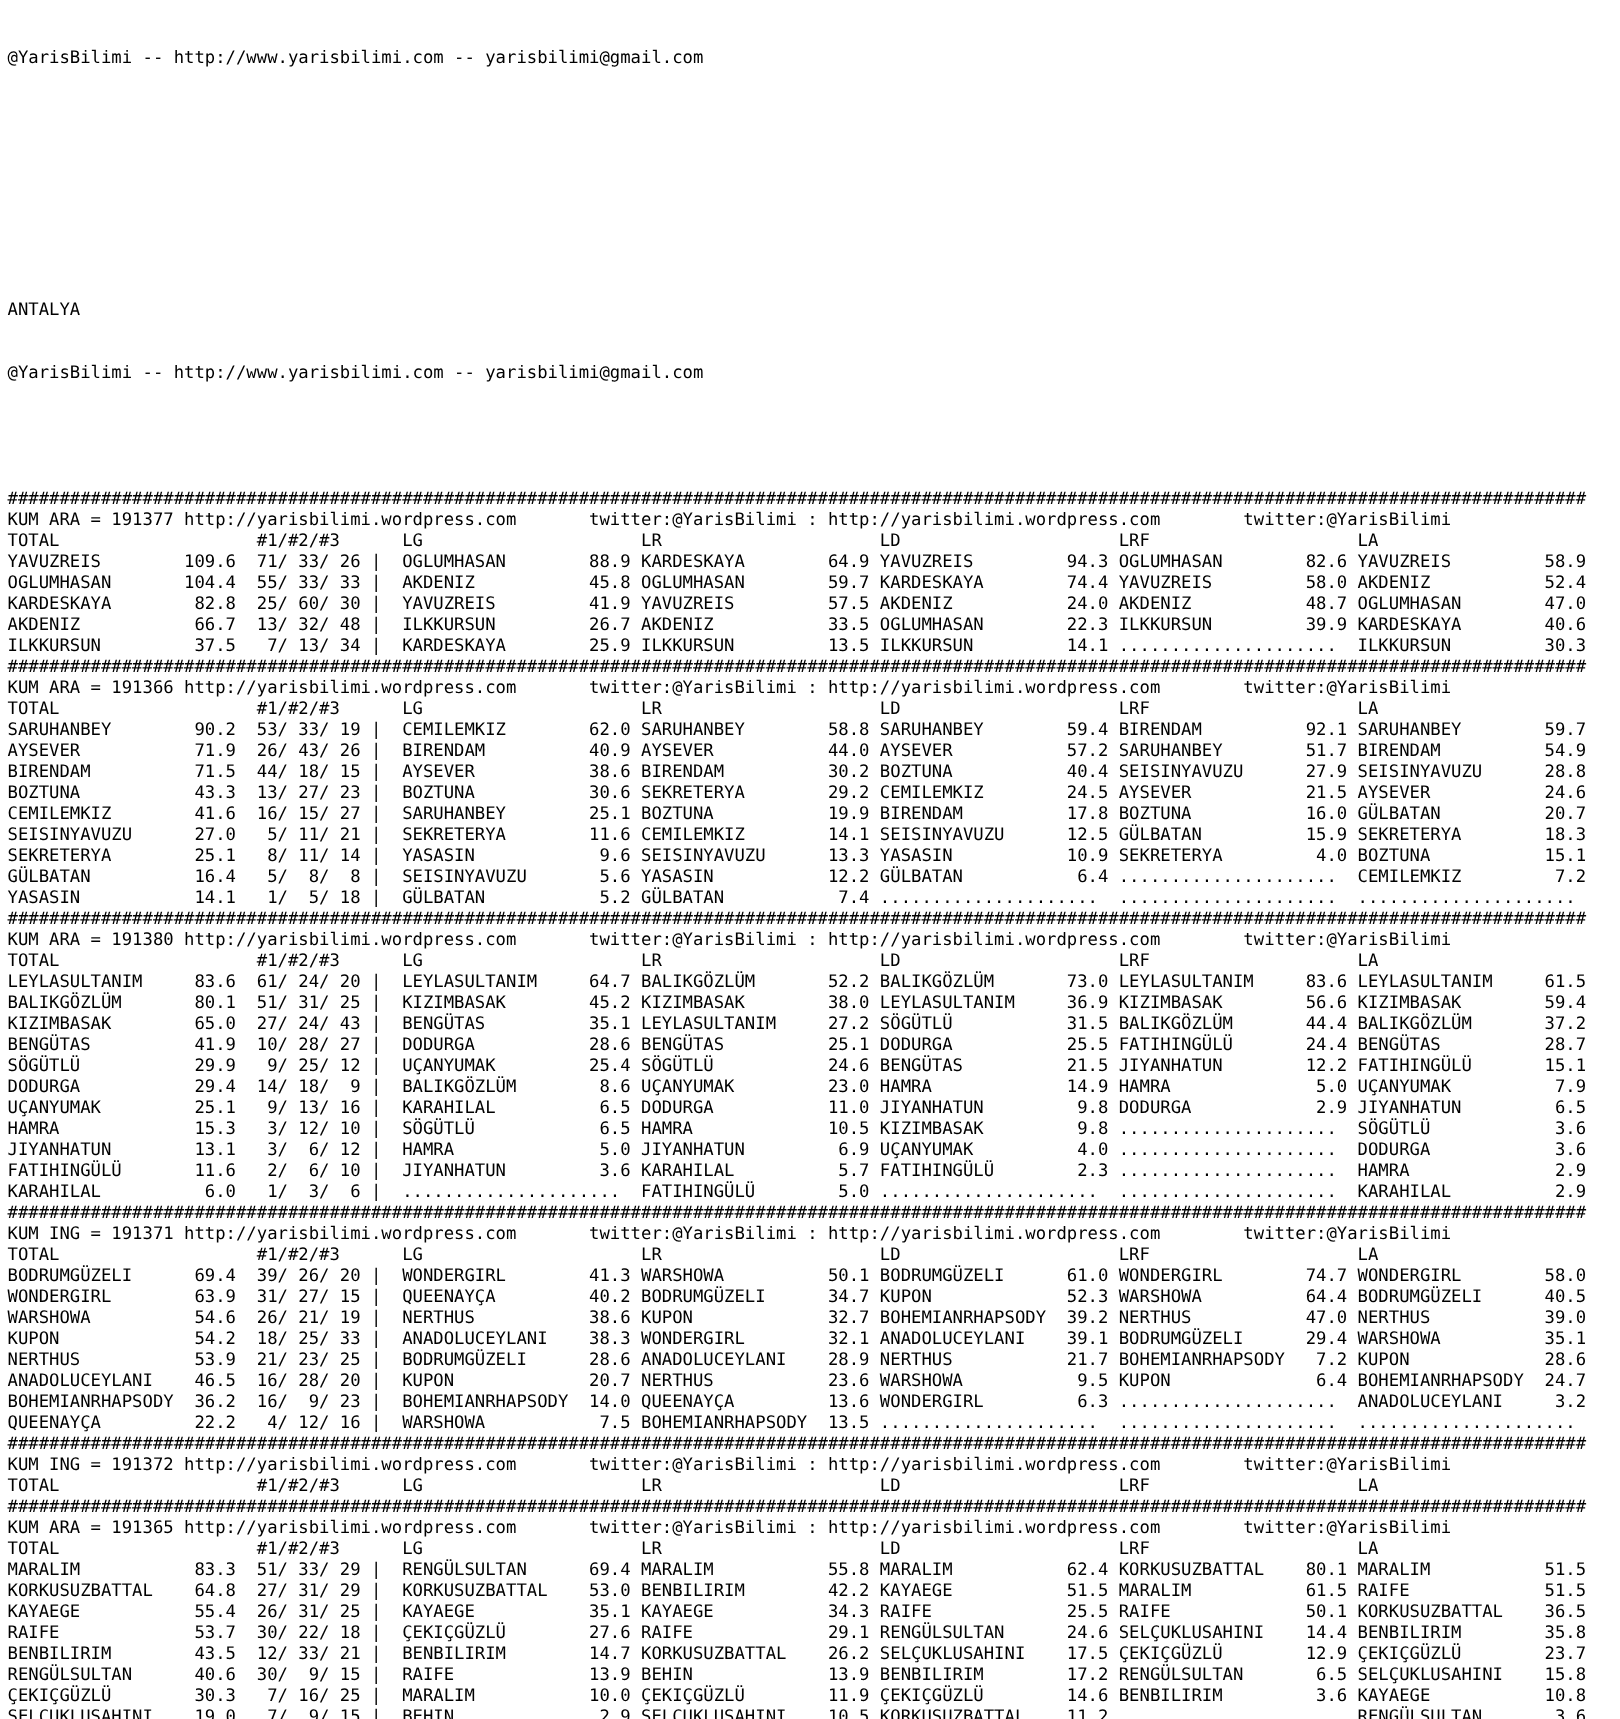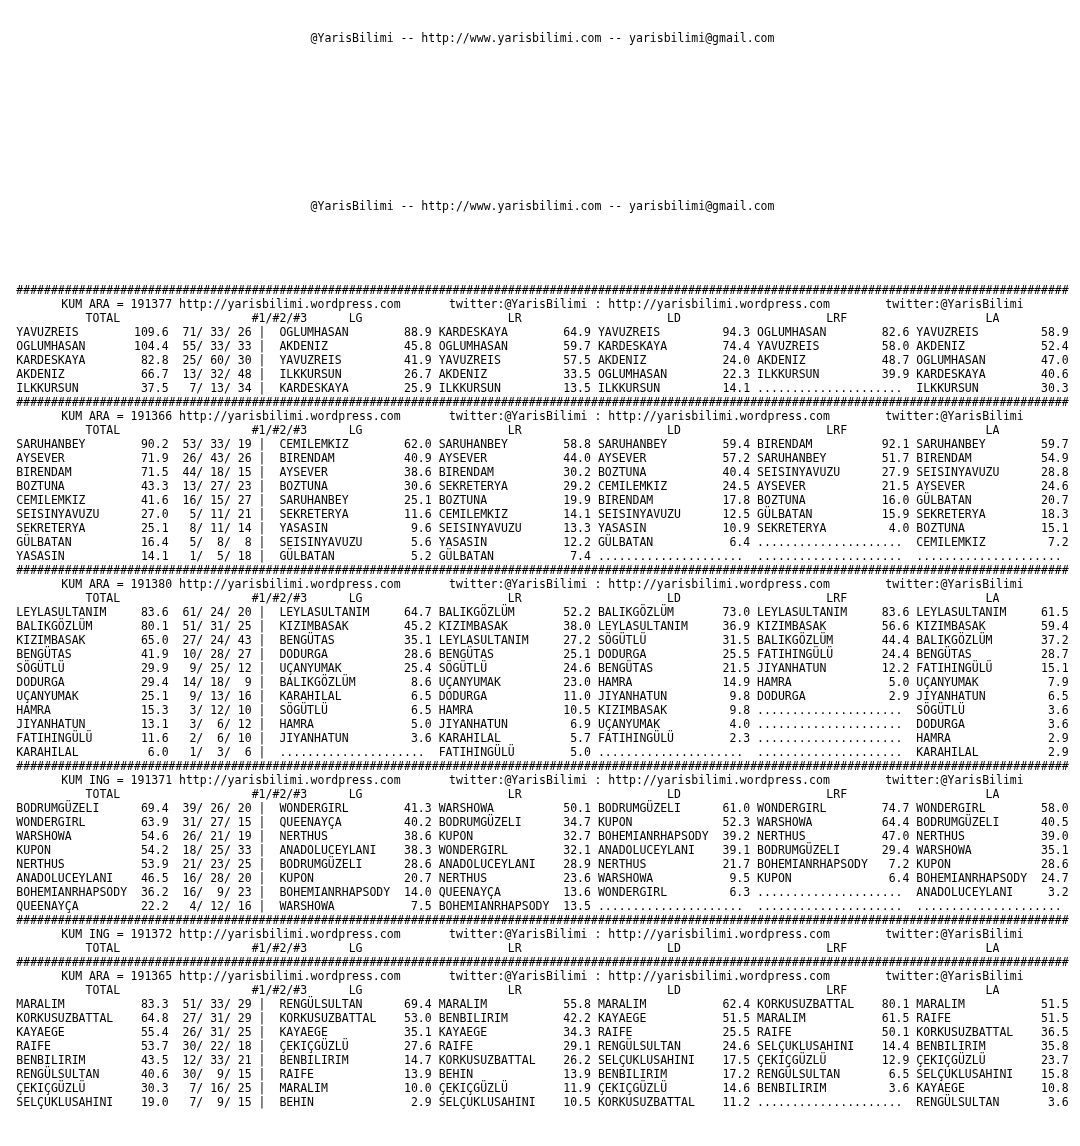--- a/index.html
+++ b/index.html
@@ -11,30 +11,30 @@
     width: 1080px;
     height: 1146px;
     overflow: hidden;
     box-sizing: border-box;
     padding: 3px 0 0 5px;
     font-family: "DejaVu Sans Mono", "Liberation Mono", monospace;
     font-size: 11.5px;
     line-height: 14px;
     white-space: pre;
     color: #000000;
-    text-align: center;
   }
   .line {
     height: 14px;
   }
 </style>
 </head>
 <body>
 
 <div class="doc">
   <div class="line">@YarisBilimi -- http://www.yarisbilimi.com -- yarisbilimi@gmail.com</div>
   <div class="line"></div>
   <div class="line"></div>
   <div class="line"></div>
+  <div class="line">ANTALYA</div>
   <div class="line">@YarisBilimi -- http://www.yarisbilimi.com -- yarisbilimi@gmail.com</div>
   <div class="line"></div>
   <div id="sections"><div class="line">########################################################################################################################################################</div><div class="line">KUM ARA = 191377 http://yarisbilimi.wordpress.com       twitter:@YarisBilimi : http://yarisbilimi.wordpress.com        twitter:@YarisBilimi</div><div class="line">TOTAL                   #1/#2/#3      LG                     LR                     LD                     LRF                    LA</div><div class="line">YAVUZREIS        109.6  71/ 33/ 26 |  OGLUMHASAN        88.9 KARDESKAYA        64.9 YAVUZREIS         94.3 OGLUMHASAN        82.6 YAVUZREIS         58.9</div><div class="line">OGLUMHASAN       104.4  55/ 33/ 33 |  AKDENIZ           45.8 OGLUMHASAN        59.7 KARDESKAYA        74.4 YAVUZREIS         58.0 AKDENIZ           52.4</div><div class="line">KARDESKAYA        82.8  25/ 60/ 30 |  YAVUZREIS         41.9 YAVUZREIS         57.5 AKDENIZ           24.0 AKDENIZ           48.7 OGLUMHASAN        47.0</div><div class="line">AKDENIZ           66.7  13/ 32/ 48 |  ILKKURSUN         26.7 AKDENIZ           33.5 OGLUMHASAN        22.3 ILKKURSUN         39.9 KARDESKAYA        40.6</div><div class="line">ILKKURSUN         37.5   7/ 13/ 34 |  KARDESKAYA        25.9 ILKKURSUN         13.5 ILKKURSUN         14.1 .....................  ILKKURSUN         30.3</div><div class="line">########################################################################################################################################################</div><div class="line">KUM ARA = 191366 http://yarisbilimi.wordpress.com       twitter:@YarisBilimi : http://yarisbilimi.wordpress.com        twitter:@YarisBilimi</div><div class="line">TOTAL                   #1/#2/#3      LG                     LR                     LD                     LRF                    LA</div><div class="line">SARUHANBEY        90.2  53/ 33/ 19 |  CEMILEMKIZ        62.0 SARUHANBEY        58.8 SARUHANBEY        59.4 BIRENDAM          92.1 SARUHANBEY        59.7</div><div class="line">AYSEVER           71.9  26/ 43/ 26 |  BIRENDAM          40.9 AYSEVER           44.0 AYSEVER           57.2 SARUHANBEY        51.7 BIRENDAM          54.9</div><div class="line">BIRENDAM          71.5  44/ 18/ 15 |  AYSEVER           38.6 BIRENDAM          30.2 BOZTUNA           40.4 SEISINYAVUZU      27.9 SEISINYAVUZU      28.8</div><div class="line">BOZTUNA           43.3  13/ 27/ 23 |  BOZTUNA           30.6 SEKRETERYA        29.2 CEMILEMKIZ        24.5 AYSEVER           21.5 AYSEVER           24.6</div><div class="line">CEMILEMKIZ        41.6  16/ 15/ 27 |  SARUHANBEY        25.1 BOZTUNA           19.9 BIRENDAM          17.8 BOZTUNA           16.0 GÜLBATAN          20.7</div><div class="line">SEISINYAVUZU      27.0   5/ 11/ 21 |  SEKRETERYA        11.6 CEMILEMKIZ        14.1 SEISINYAVUZU      12.5 GÜLBATAN          15.9 SEKRETERYA        18.3</div><div class="line">SEKRETERYA        25.1   8/ 11/ 14 |  YASASIN            9.6 SEISINYAVUZU      13.3 YASASIN           10.9 SEKRETERYA         4.0 BOZTUNA           15.1</div><div class="line">GÜLBATAN          16.4   5/  8/  8 |  SEISINYAVUZU       5.6 YASASIN           12.2 GÜLBATAN           6.4 .....................  CEMILEMKIZ         7.2</div><div class="line">YASASIN           14.1   1/  5/ 18 |  GÜLBATAN           5.2 GÜLBATAN           7.4 .....................  .....................  ..................... </div><div class="line">########################################################################################################################################################</div><div class="line">KUM ARA = 191380 http://yarisbilimi.wordpress.com       twitter:@YarisBilimi : http://yarisbilimi.wordpress.com        twitter:@YarisBilimi</div><div class="line">TOTAL                   #1/#2/#3      LG                     LR                     LD                     LRF                    LA</div><div class="line">LEYLASULTANIM     83.6  61/ 24/ 20 |  LEYLASULTANIM     64.7 BALIKGÖZLÜM       52.2 BALIKGÖZLÜM       73.0 LEYLASULTANIM     83.6 LEYLASULTANIM     61.5</div><div class="line">BALIKGÖZLÜM       80.1  51/ 31/ 25 |  KIZIMBASAK        45.2 KIZIMBASAK        38.0 LEYLASULTANIM     36.9 KIZIMBASAK        56.6 KIZIMBASAK        59.4</div><div class="line">KIZIMBASAK        65.0  27/ 24/ 43 |  BENGÜTAS          35.1 LEYLASULTANIM     27.2 SÖGÜTLÜ           31.5 BALIKGÖZLÜM       44.4 BALIKGÖZLÜM       37.2</div><div class="line">BENGÜTAS          41.9  10/ 28/ 27 |  DODURGA           28.6 BENGÜTAS          25.1 DODURGA           25.5 FATIHINGÜLÜ       24.4 BENGÜTAS          28.7</div><div class="line">SÖGÜTLÜ           29.9   9/ 25/ 12 |  UÇANYUMAK         25.4 SÖGÜTLÜ           24.6 BENGÜTAS          21.5 JIYANHATUN        12.2 FATIHINGÜLÜ       15.1</div><div class="line">DODURGA           29.4  14/ 18/  9 |  BALIKGÖZLÜM        8.6 UÇANYUMAK         23.0 HAMRA             14.9 HAMRA              5.0 UÇANYUMAK          7.9</div><div class="line">UÇANYUMAK         25.1   9/ 13/ 16 |  KARAHILAL          6.5 DODURGA           11.0 JIYANHATUN         9.8 DODURGA            2.9 JIYANHATUN         6.5</div><div class="line">HAMRA             15.3   3/ 12/ 10 |  SÖGÜTLÜ            6.5 HAMRA             10.5 KIZIMBASAK         9.8 .....................  SÖGÜTLÜ            3.6</div><div class="line">JIYANHATUN        13.1   3/  6/ 12 |  HAMRA              5.0 JIYANHATUN         6.9 UÇANYUMAK          4.0 .....................  DODURGA            3.6</div><div class="line">FATIHINGÜLÜ       11.6   2/  6/ 10 |  JIYANHATUN         3.6 KARAHILAL          5.7 FATIHINGÜLÜ        2.3 .....................  HAMRA              2.9</div><div class="line">KARAHILAL          6.0   1/  3/  6 |  .....................  FATIHINGÜLÜ        5.0 .....................  .....................  KARAHILAL          2.9</div><div class="line">########################################################################################################################################################</div><div class="line">KUM ING = 191371 http://yarisbilimi.wordpress.com       twitter:@YarisBilimi : http://yarisbilimi.wordpress.com        twitter:@YarisBilimi</div><div class="line">TOTAL                   #1/#2/#3      LG                     LR                     LD                     LRF                    LA</div><div class="line">BODRUMGÜZELI      69.4  39/ 26/ 20 |  WONDERGIRL        41.3 WARSHOWA          50.1 BODRUMGÜZELI      61.0 WONDERGIRL        74.7 WONDERGIRL        58.0</div><div class="line">WONDERGIRL        63.9  31/ 27/ 15 |  QUEENAYÇA         40.2 BODRUMGÜZELI      34.7 KUPON             52.3 WARSHOWA          64.4 BODRUMGÜZELI      40.5</div><div class="line">WARSHOWA          54.6  26/ 21/ 19 |  NERTHUS           38.6 KUPON             32.7 BOHEMIANRHAPSODY  39.2 NERTHUS           47.0 NERTHUS           39.0</div><div class="line">KUPON             54.2  18/ 25/ 33 |  ANADOLUCEYLANI    38.3 WONDERGIRL        32.1 ANADOLUCEYLANI    39.1 BODRUMGÜZELI      29.4 WARSHOWA          35.1</div><div class="line">NERTHUS           53.9  21/ 23/ 25 |  BODRUMGÜZELI      28.6 ANADOLUCEYLANI    28.9 NERTHUS           21.7 BOHEMIANRHAPSODY   7.2 KUPON             28.6</div><div class="line">ANADOLUCEYLANI    46.5  16/ 28/ 20 |  KUPON             20.7 NERTHUS           23.6 WARSHOWA           9.5 KUPON              6.4 BOHEMIANRHAPSODY  24.7</div><div class="line">BOHEMIANRHAPSODY  36.2  16/  9/ 23 |  BOHEMIANRHAPSODY  14.0 QUEENAYÇA         13.6 WONDERGIRL         6.3 .....................  ANADOLUCEYLANI     3.2</div><div class="line">QUEENAYÇA         22.2   4/ 12/ 16 |  WARSHOWA           7.5 BOHEMIANRHAPSODY  13.5 .....................  .....................  ..................... </div><div class="line">########################################################################################################################################################</div><div class="line">KUM ING = 191372 http://yarisbilimi.wordpress.com       twitter:@YarisBilimi : http://yarisbilimi.wordpress.com        twitter:@YarisBilimi</div><div class="line">TOTAL                   #1/#2/#3      LG                     LR                     LD                     LRF                    LA</div><div class="line">########################################################################################################################################################</div><div class="line">KUM ARA = 191365 http://yarisbilimi.wordpress.com       twitter:@YarisBilimi : http://yarisbilimi.wordpress.com        twitter:@YarisBilimi</div><div class="line">TOTAL                   #1/#2/#3      LG                     LR                     LD                     LRF                    LA</div><div class="line">MARALIM           83.3  51/ 33/ 29 |  RENGÜLSULTAN      69.4 MARALIM           55.8 MARALIM           62.4 KORKUSUZBATTAL    80.1 MARALIM           51.5</div><div class="line">KORKUSUZBATTAL    64.8  27/ 31/ 29 |  KORKUSUZBATTAL    53.0 BENBILIRIM        42.2 KAYAEGE           51.5 MARALIM           61.5 RAIFE             51.5</div><div class="line">KAYAEGE           55.4  26/ 31/ 25 |  KAYAEGE           35.1 KAYAEGE           34.3 RAIFE             25.5 RAIFE             50.1 KORKUSUZBATTAL    36.5</div><div class="line">RAIFE             53.7  30/ 22/ 18 |  ÇEKIÇGÜZLÜ        27.6 RAIFE             29.1 RENGÜLSULTAN      24.6 SELÇUKLUSAHINI    14.4 BENBILIRIM        35.8</div><div class="line">BENBILIRIM        43.5  12/ 33/ 21 |  BENBILIRIM        14.7 KORKUSUZBATTAL    26.2 SELÇUKLUSAHINI    17.5 ÇEKIÇGÜZLÜ        12.9 ÇEKIÇGÜZLÜ        23.7</div><div class="line">RENGÜLSULTAN      40.6  30/  9/ 15 |  RAIFE             13.9 BEHIN             13.9 BENBILIRIM        17.2 RENGÜLSULTAN       6.5 SELÇUKLUSAHINI    15.8</div><div class="line">ÇEKIÇGÜZLÜ        30.3   7/ 16/ 25 |  MARALIM           10.0 ÇEKIÇGÜZLÜ        11.9 ÇEKIÇGÜZLÜ        14.6 BENBILIRIM         3.6 KAYAEGE           10.8</div><div class="line">SELÇUKLUSAHINI    19.0   7/  9/ 15 |  BEHIN              2.9 SELÇUKLUSAHINI    10.5 KORKUSUZBATTAL    11.2 .....................  RENGÜLSULTAN       3.6</div></div>
 </div>
 
 </body></html>

